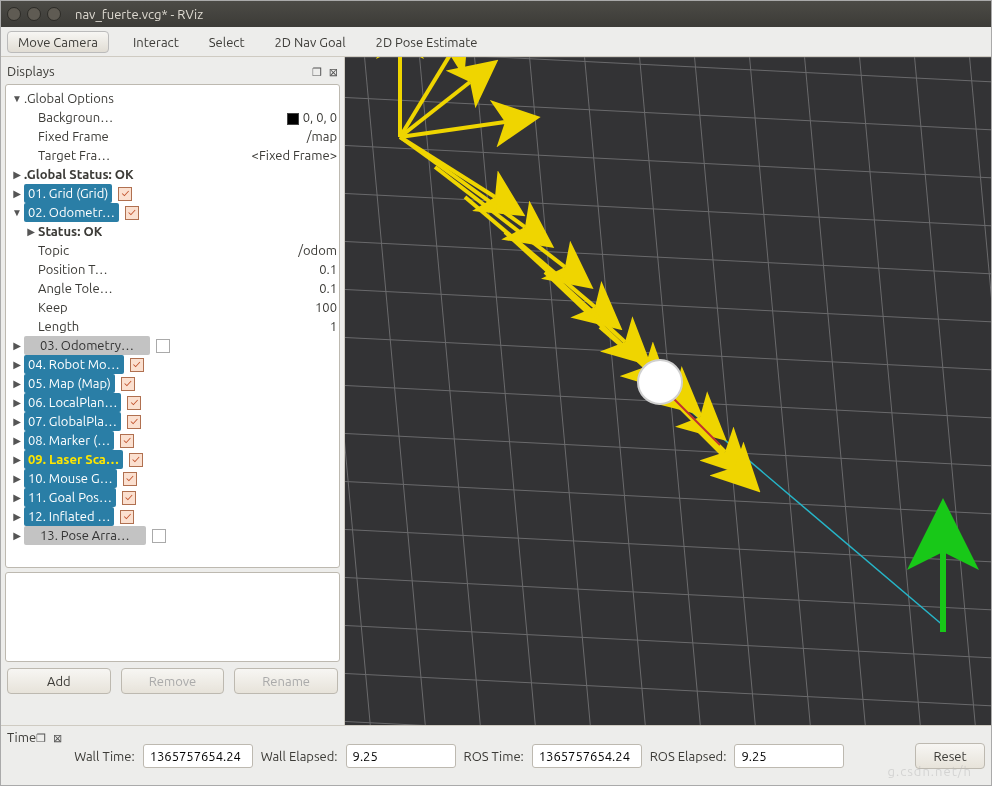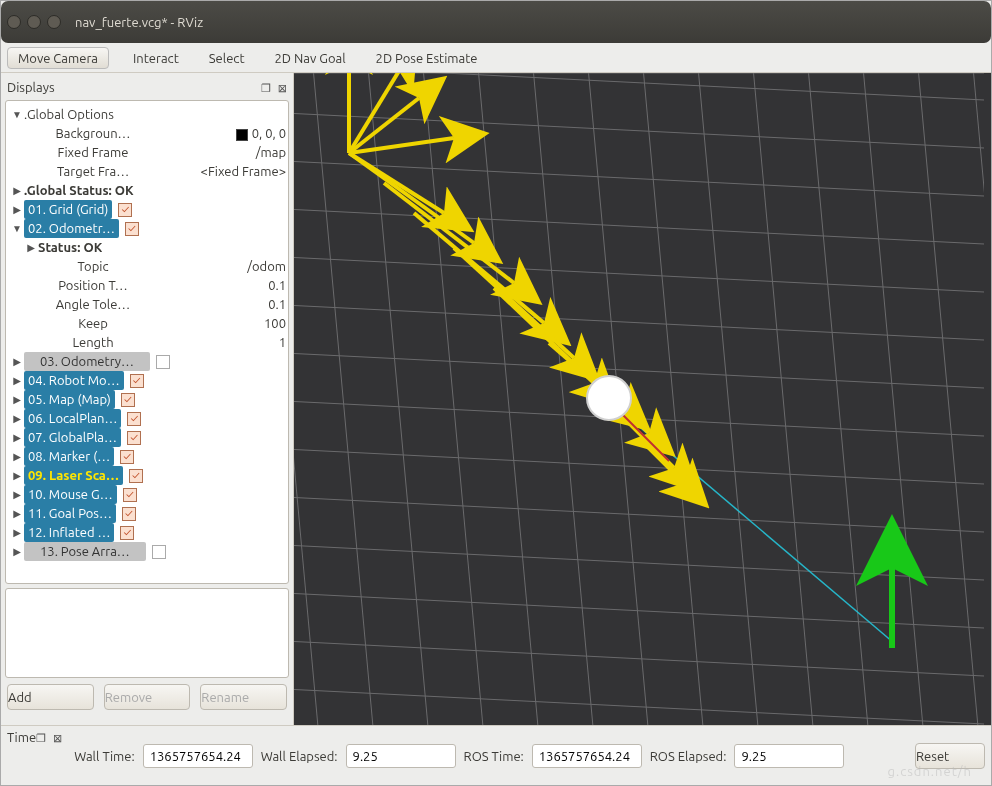--- a/index.html
+++ b/index.html
@@ -1,42 +1,42 @@
 <!DOCTYPE html>
 <html><head>
 <meta charset="utf-8">
 <style>
   * { box-sizing: border-box; font-family: "Ubuntu", "Segoe UI", sans-serif; }
   html,body { margin:0; padding:0; width:992px; height:786px; background:#f0ece4; overflow:hidden; font-size:13px; color:#3c3b37; }
   .window { width:992px; height:786px; display:flex; flex-direction:column; background:#ededeb; border:1px solid #aaa; }
-  .titlebar { height:42px; background:linear-gradient(#4c4b46,#3c3b37); display:flex; align-items:center; padding:0 6px; color:#dfdbd2; font-size:13px;border-radius:7px; }
+  .titlebar { height:26px; background:linear-gradient(#4c4b46,#3c3b37); display:flex; align-items:center; padding:0 6px; color:#dfdbd2; font-size:13px; }
   .tb-btn { width:14px; height:14px; border-radius:7px; background:#5f5b53; margin-right:6px; display:inline-block; border:1px solid #2c2b27; }
   .toolbar { height:30px; background:#ededeb; display:flex; align-items:center; padding:2px 6px; gap:18px; border-bottom:1px solid #cfcbc2; }
   .tool-btn { padding:3px 10px; border:1px solid #bbb; border-radius:4px; background:linear-gradient(#f7f6f3,#e1ddd4); cursor:pointer; }
   .tool-item { padding:3px 6px; cursor:pointer; }
   .body-area { flex:1 1 auto; display:flex; min-height:0; }
-  .displays-panel { width:293px; display:flex; flex-direction:column; border-right:1px solid #cfcbc2; background:#ededeb; padding:3px 2px 2px 2px; }
+  .displays-panel { width:344px; display:flex; flex-direction:column; border-right:1px solid #cfcbc2; background:#ededeb; padding:3px 2px 2px 2px; }
   .panel-header { height:22px; display:flex; align-items:center; justify-content:space-between; padding:0 4px; font-size:13px; }
   .panel-header .icons span { font-size:11px; margin-left:4px; cursor:pointer; color:#555; }
   .tree-box { flex:0 0 auto; background:#fff; border:1px solid #bdb9b0; border-radius:3px; margin:2px; height:484px; overflow:hidden; padding:4px 2px; }
   .tree-row { display:flex; align-items:center; height:19px; font-size:13px; line-height:19px; padding-left:2px; }
   .tree-row .arrow { width:14px; text-align:center; color:#555; font-size:10px; cursor:pointer; }
   .tree-row .indent { display:inline-block; }
   .tree-row .label { flex:0 0 auto; white-space:nowrap; overflow:hidden; text-overflow:ellipsis; }
   .tree-row .value { margin-left:auto; padding-left:8px; white-space:nowrap; }
-  .kv-row .label { width:110px;text-align:center; }
+  .kv-row .label { width:110px; }
   .pill { background:#2a7ea6; color:#fff; padding:0 4px; border-radius:2px; font-weight:normal; }
   .pill-grey { background:#c3c3c3; color:#333; padding:0 16px; border-radius:2px; }
   .pill-yellow { background:#2a7ea6; color:#ffe600; padding:0 4px; border-radius:2px; font-weight:bold; }
   .chk { width:14px; height:14px; border:1px solid #b07050; background:#fbe0d0; margin-left:6px; display:inline-flex; align-items:center; justify-content:center; font-size:11px; color:#c0502a; }
   .chk.empty { background:#fff; border-color:#aaa; color:transparent; }
   .swatch { width:12px; height:12px; display:inline-block; border:1px solid #444; vertical-align:middle; margin-right:4px; }
   .desc-box { background:#fff; border:1px solid #bdb9b0; border-radius:3px; margin:2px; height:90px; }
   .btn-row { display:flex; gap:10px; padding:4px; }
-  .btn { flex:1; padding:5px 0; border:1px solid #bdb9b0; border-radius:4px; background:linear-gradient(#f7f6f3,#e7e3da); cursor:pointer; }
+  .btn { flex:1; padding:5px 0; border:1px solid #bdb9b0; border-radius:4px; background:linear-gradient(#f7f6f3,#e7e3da); text-align:center; cursor:pointer; }
   .btn.disabled { color:#aaa; }
   .viewport { flex:1 1 auto; position:relative; background:#333335; overflow:hidden; }
   .viewport svg { position:absolute; top:0; left:0; }
   .time-panel { height:60px; border-top:1px solid #cfcbc2; background:#ededeb; display:flex; }
   .time-header { height:22px; display:flex; align-items:center; justify-content:space-between; padding:0 6px; }
   .time-row { flex:1; display:flex; align-items:center; gap:8px; padding:0 6px; }
   .time-row label { white-space:nowrap; }
   .time-input { border:1px solid #bdb9b0; border-radius:3px; background:#fff; padding:4px 6px; font-size:13px; }
   .wm { position:absolute; right:20px; bottom:8px; color:#bbb; font-size:13px; letter-spacing:1px; pointer-events:none; opacity:.5; }
 </style>

